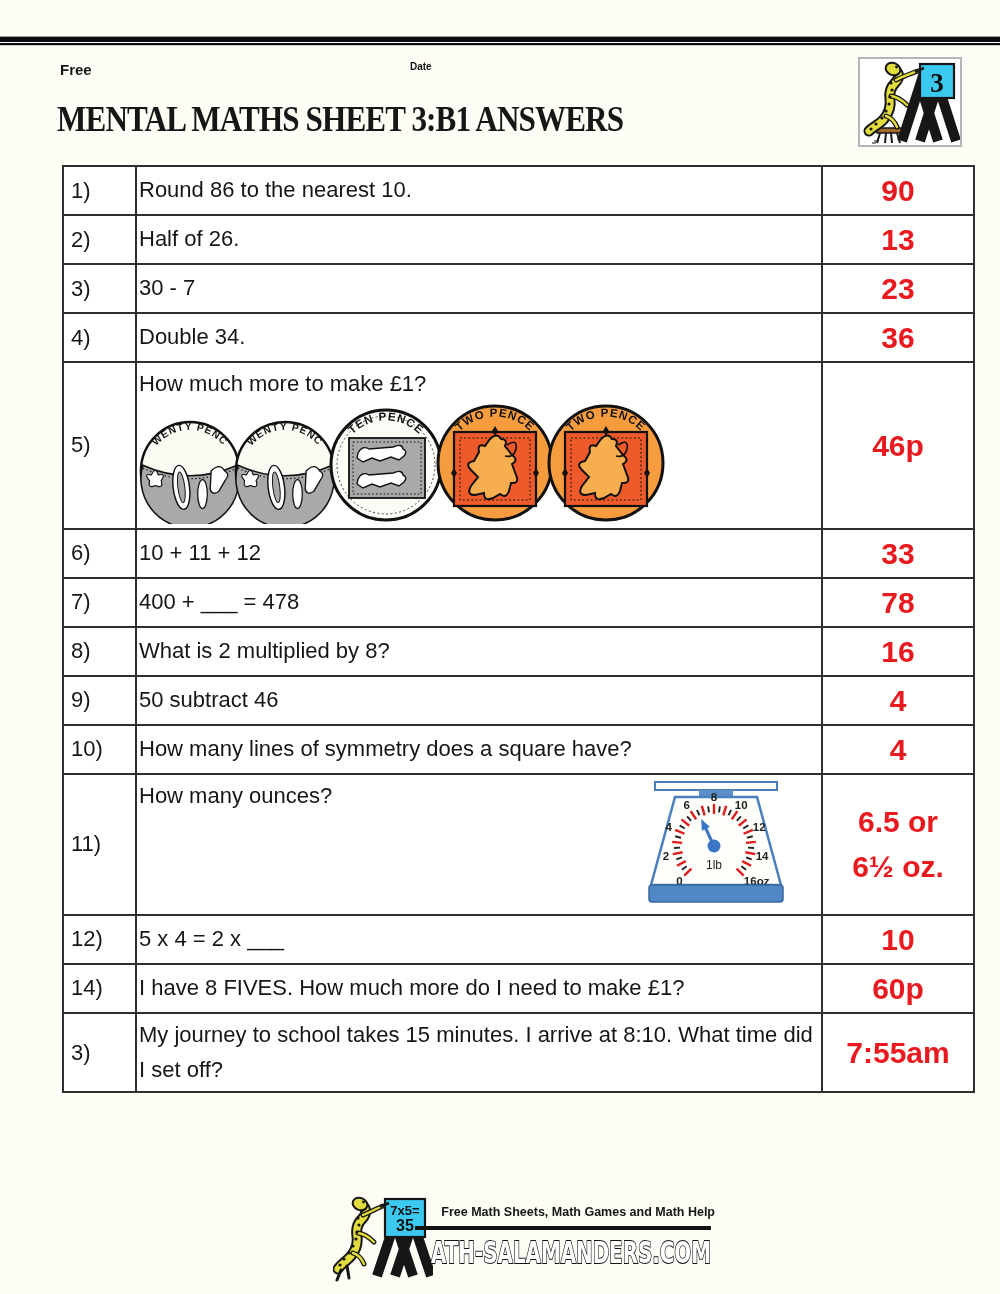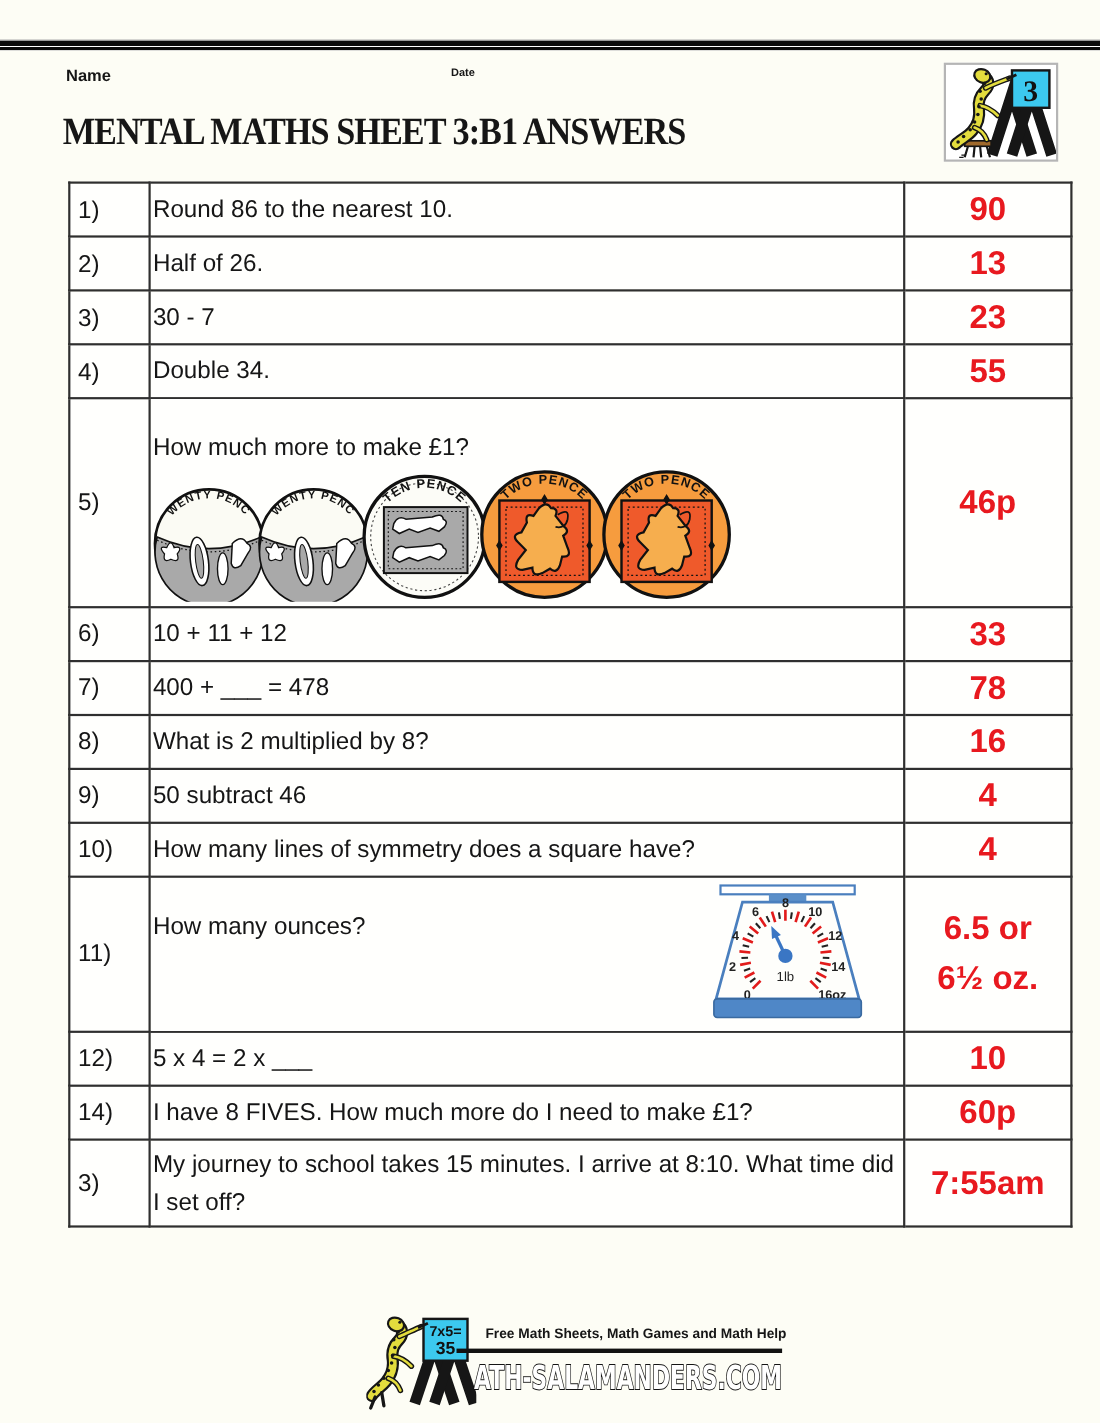--- a/index.html
+++ b/index.html
@@ -34,40 +34,40 @@
   .qtable-wrap{position:absolute; left:62px; top:165px; width:911px;}
   table.qtable{border-collapse:collapse; width:100%; table-layout:fixed;}
   table.qtable td{border:2px solid #2f2f2f; background:#fffffd; overflow:hidden;}
   td.col-num{font-size:22px; padding:0 0 0 7px; vertical-align:middle;}
   td.col-q{font-size:22px; padding:4px 8px 4px 2px; vertical-align:middle; line-height:1.58;}
   td.col-a{font-weight:bold; font-size:30px; text-align:center; vertical-align:middle; line-height:1.5; color:var(--red,#e8191f);}
   tr.q-row{height:47px;}
   tr.kind-coins{height:159px;}
   tr.kind-scale{height:141px;}
   tr.kind-coins td.col-q, tr.kind-scale td.col-q{vertical-align:top; position:relative;}
-  .prompt{margin-top:23px;}
+  .prompt{margin-top:0;}
   .coins-row{display:flex; align-items:flex-end; margin-top:0;}
   .coin{margin-right:-7px; flex:0 0 auto;}
   .scale-wrap{position:absolute; right:30px; top:5px; width:150px; height:130px;}
   
   .footer{position:absolute; left:333px; top:1196px; width:400px; height:95px;}
   .f-logo{position:absolute; left:0; top:0;}
   .f-tagline{position:absolute; left:86px; top:9px; width:296px; text-align:right;
     font-size:12.5px; font-weight:bold; white-space:nowrap; letter-spacing:0;}
   .f-line{position:absolute; left:82px; top:30px; width:296px; height:4px; background:#121212;}
   .f-wordmark{position:absolute; left:96px; top:34px;}
 </style>
 </head>
 <body>
 
 <div class="page">
 
   <div class="top-rule"></div>
 
-  <span class="name-label">Name</span>
+  <span class="name-label">Free</span>
   <span class="date-label">Date</span>
 
   <div class="logo-badge">
     <svg width="100" height="86" viewBox="0 0 100 86">
 
       <g stroke="#161616" stroke-width="10" fill="none" stroke-miterlimit="20">
         <path d="M42,82 L60,26 L78,82"></path>
         <path d="M60,82 L78,26 L96,82"></path>
       </g>
 
@@ -135,21 +135,21 @@
             <td class="col-num">3)</td>
             <td class="col-q">30 - 7</td>
             <td class="col-a">
               <div>23</div>
             </td>
           </tr>
           <tr class="q-row">
             <td class="col-num">4)</td>
             <td class="col-q">Double 34.</td>
             <td class="col-a">
-              <div>55</div>
+              <div>36</div>
             </td>
           </tr>
           <tr class="q-row kind-coins">
             <td class="col-num">5)</td>
             <td class="col-q">
               <div class="prompt">How much more to make £1?</div>
               <div class="coins-row">
                 <svg class="coin" width="102" height="106" viewBox="-53 -55 106 110">
                   <circle r="51" fill="#fbfbf4" stroke="#111" stroke-width="2.6"></circle>
                   <path d="M-49,-6 Q0,16 49,-6 A51,51 0 1,1 -49,-6 Z" fill="#a9a9a9" stroke="#111" stroke-width="1.6"></path>

